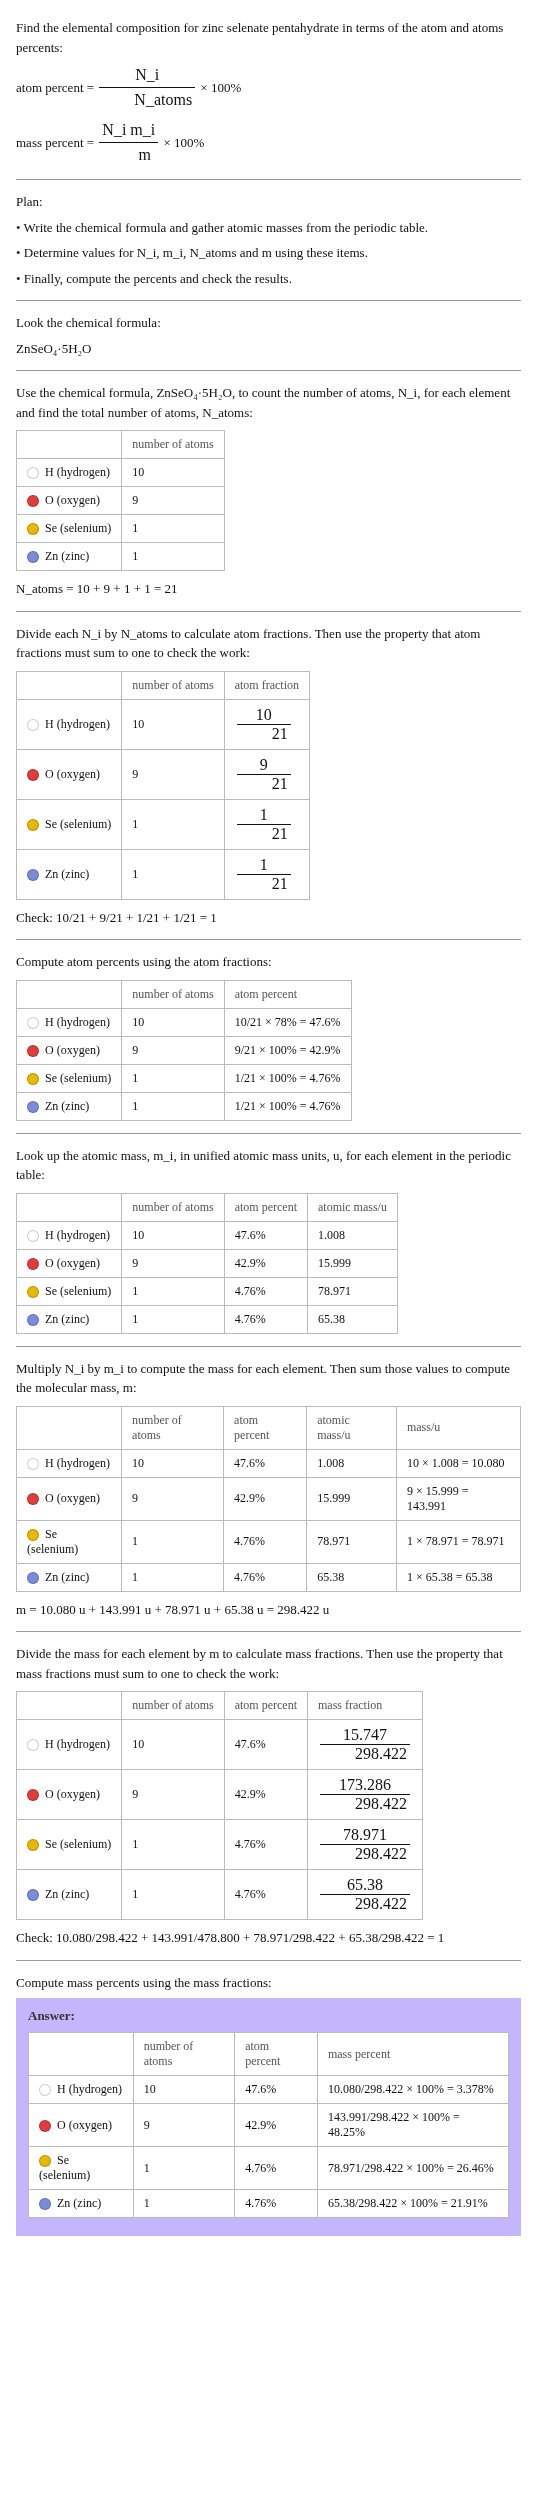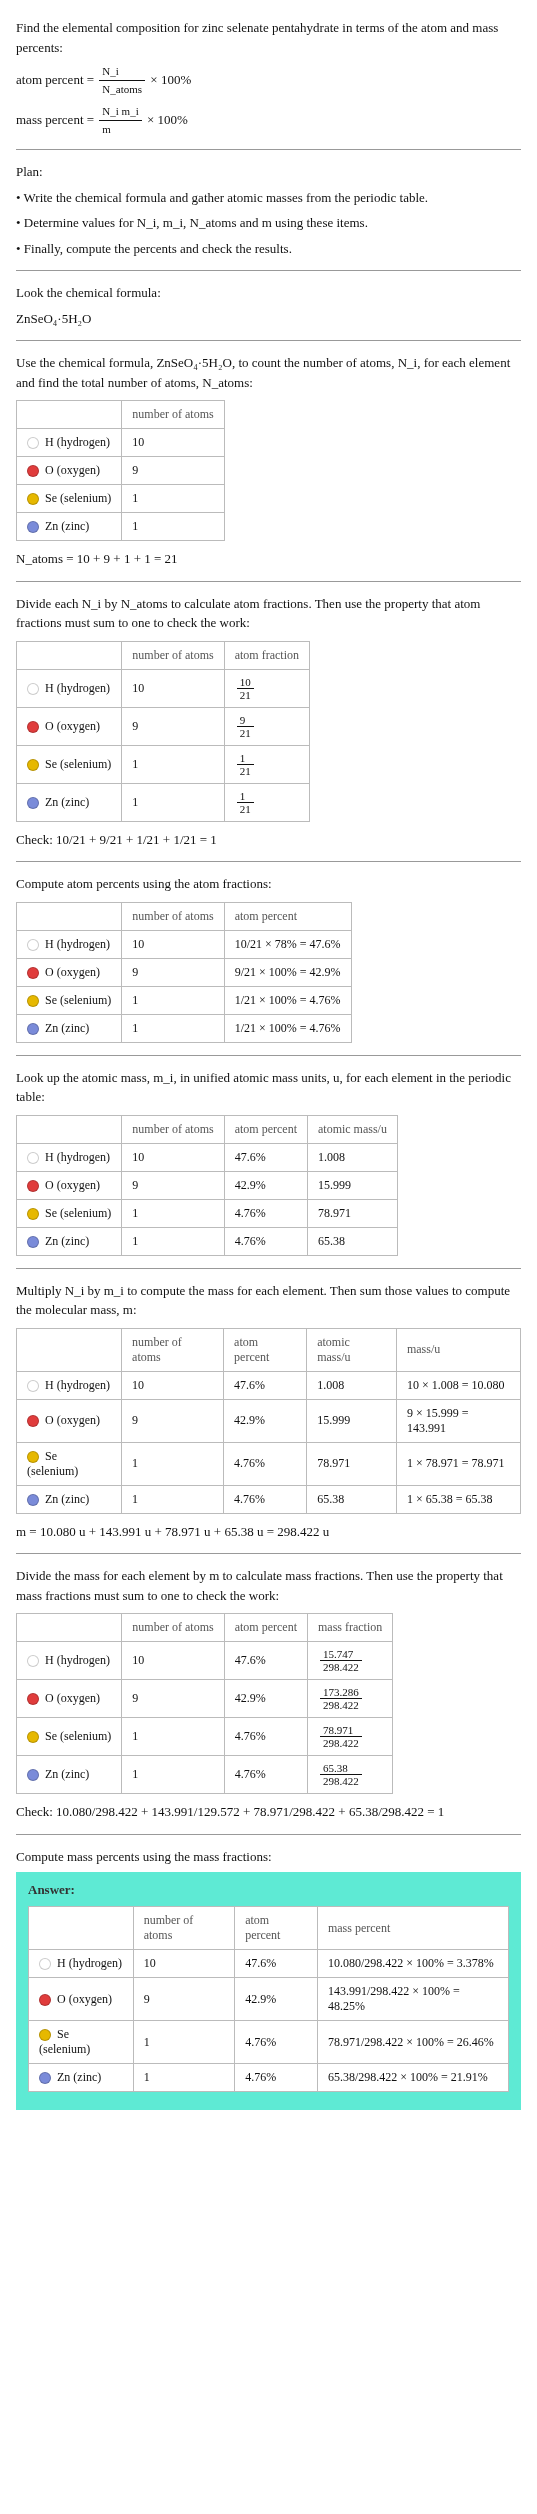--- a/index.html
+++ b/index.html
@@ -10,25 +10,26 @@
     color: #111;
     width: 537px;
     box-sizing: border-box;
     background: #fff;
   }
   .para { margin: 6px 0; line-height: 1.5; }
   .rule { border-top: 1px solid #999; margin: 12px 0; }
   .frac {
     display: inline-block;
     vertical-align: middle;
-    font-size: 11px;
+    text-align: center;
+    font-size: 16px;
     margin: 0 2px;
   }
   .frac .num { display: block; border-bottom: 1px solid #111; padding: 0 3px; }
-  .frac .den { display: block; padding: 0 3px; }
+  .frac .den { display: block; padding: 0 3px; margin-left: 32px; }
   table.datatable {
     border-collapse: collapse;
     margin: 8px 0;
     font-size: 12px;
   }
   table.datatable th, table.datatable td {
     border: 1px solid #bbb;
     padding: 6px 10px;
     text-align: left;
     vertical-align: middle;
@@ -40,35 +41,35 @@
   td.num { text-align: right; }
   .dot {
     display: inline-block;
     width: 10px; height: 10px;
     border-radius: 50%;
     margin-right: 6px;
     vertical-align: middle;
     border: 1px solid rgba(0,0,0,0.2);
   }
   .answer-block {
-    background: #5eead4;
+    background: #c4b5fd;
     padding: 10px 12px;
     margin-top: 6px;
   }
   .answer-label {
     font-weight: bold;
     color: #333;
     margin-bottom: 6px;
   }
   .mid { vertical-align: middle; }
 </style>
 </head>
 <body>
 
-<div class="para">Find the elemental composition for zinc selenate pentahydrate in terms of the atom and mass percents:</div>
+<div class="para">Find the elemental composition for zinc selenate pentahydrate in terms of the atom and atoms percents:</div>
 <div class="para">
   <span class="mid">atom percent =</span>
   <span class="frac">
     <span class="num">N_i</span>
     <span class="den">N_atoms</span>
   </span>
   <span class="mid">× 100%</span>
 </div>
 <div class="para">
   <span class="mid">mass percent =</span>
@@ -299,21 +300,21 @@
         <td><span class="frac"><span class="num">78.971</span><span class="den">298.422</span></span></td>
       </tr>
   <tr>
         <td><span class="dot" style="background:#7a8bd9"></span><span>Zn (zinc)</span></td>
         <td class="num">1</td>
         <td>4.76%</td>
         <td><span class="frac"><span class="num">65.38</span><span class="den">298.422</span></span></td>
       </tr>
 </tbody>
   </table>
-<div class="para">Check: 10.080/298.422 + 143.991/129.572 + 78.971/298.422 + 65.38/298.422 = 1</div>
+<div class="para">Check: 10.080/298.422 + 143.991/478.800 + 78.971/298.422 + 65.38/298.422 = 1</div>
 
 <div class="rule"></div>
 
 <div class="para">Compute mass percents using the mass fractions:</div>
 
 <div class="answer-block">
   <div class="answer-label">Answer:</div>
   <table class="datatable" style="background:#fff;">
     <tbody>
         <tr>

